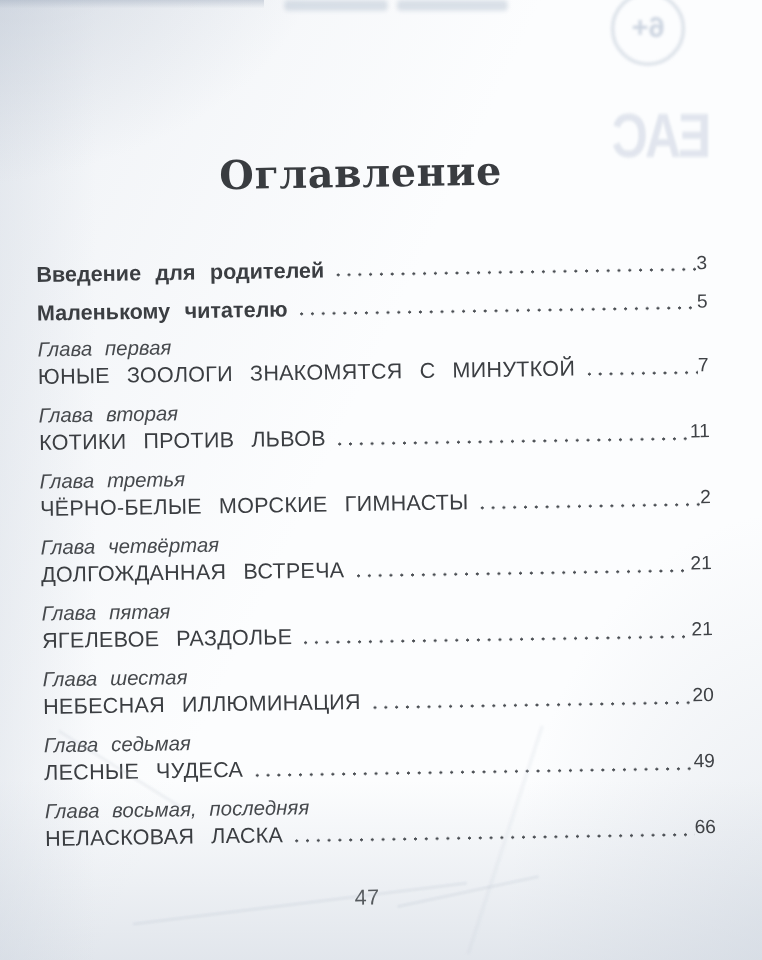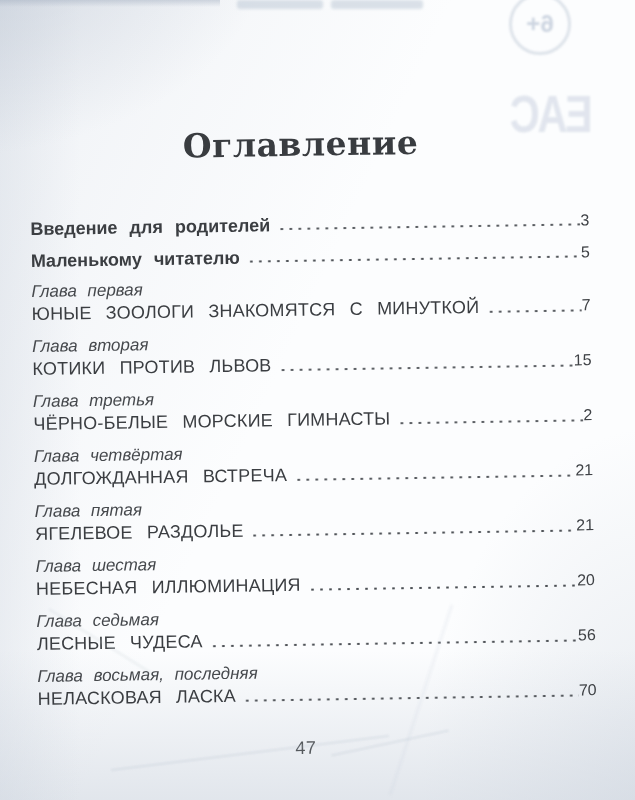--- a/index.html
+++ b/index.html
@@ -125,21 +125,21 @@
           <span class="dots"></span>
           <span class="pg">7</span>
         </div>
       </div>
 
       <div class="chapter">
         <div class="chapter-name">Глава вторая</div>
         <div class="toc-row">
           <span class="label">КОТИКИ ПРОТИВ ЛЬВОВ</span>
           <span class="dots"></span>
-          <span class="pg">15</span>
+          <span class="pg">11</span>
         </div>
       </div>
 
       <div class="chapter">
         <div class="chapter-name">Глава третья</div>
         <div class="toc-row">
           <span class="label">ЧЁРНО-БЕЛЫЕ МОРСКИЕ ГИМНАСТЫ</span>
           <span class="dots"></span>
           <span class="pg">2</span>
         </div>
@@ -170,30 +170,30 @@
           <span class="dots"></span>
           <span class="pg">20</span>
         </div>
       </div>
 
       <div class="chapter">
         <div class="chapter-name">Глава седьмая</div>
         <div class="toc-row">
           <span class="label">ЛЕСНЫЕ ЧУДЕСА</span>
           <span class="dots"></span>
-          <span class="pg">56</span>
+          <span class="pg">49</span>
         </div>
       </div>
 
       <div class="chapter">
         <div class="chapter-name">Глава восьмая, последняя</div>
         <div class="toc-row">
           <span class="label">НЕЛАСКОВАЯ ЛАСКА</span>
           <span class="dots"></span>
-          <span class="pg">70</span>
+          <span class="pg">66</span>
         </div>
       </div>
 
     </div>
 
     <div class="footer-page">47</div>
 
   </div>
 
   <div class="crease c1"></div>

